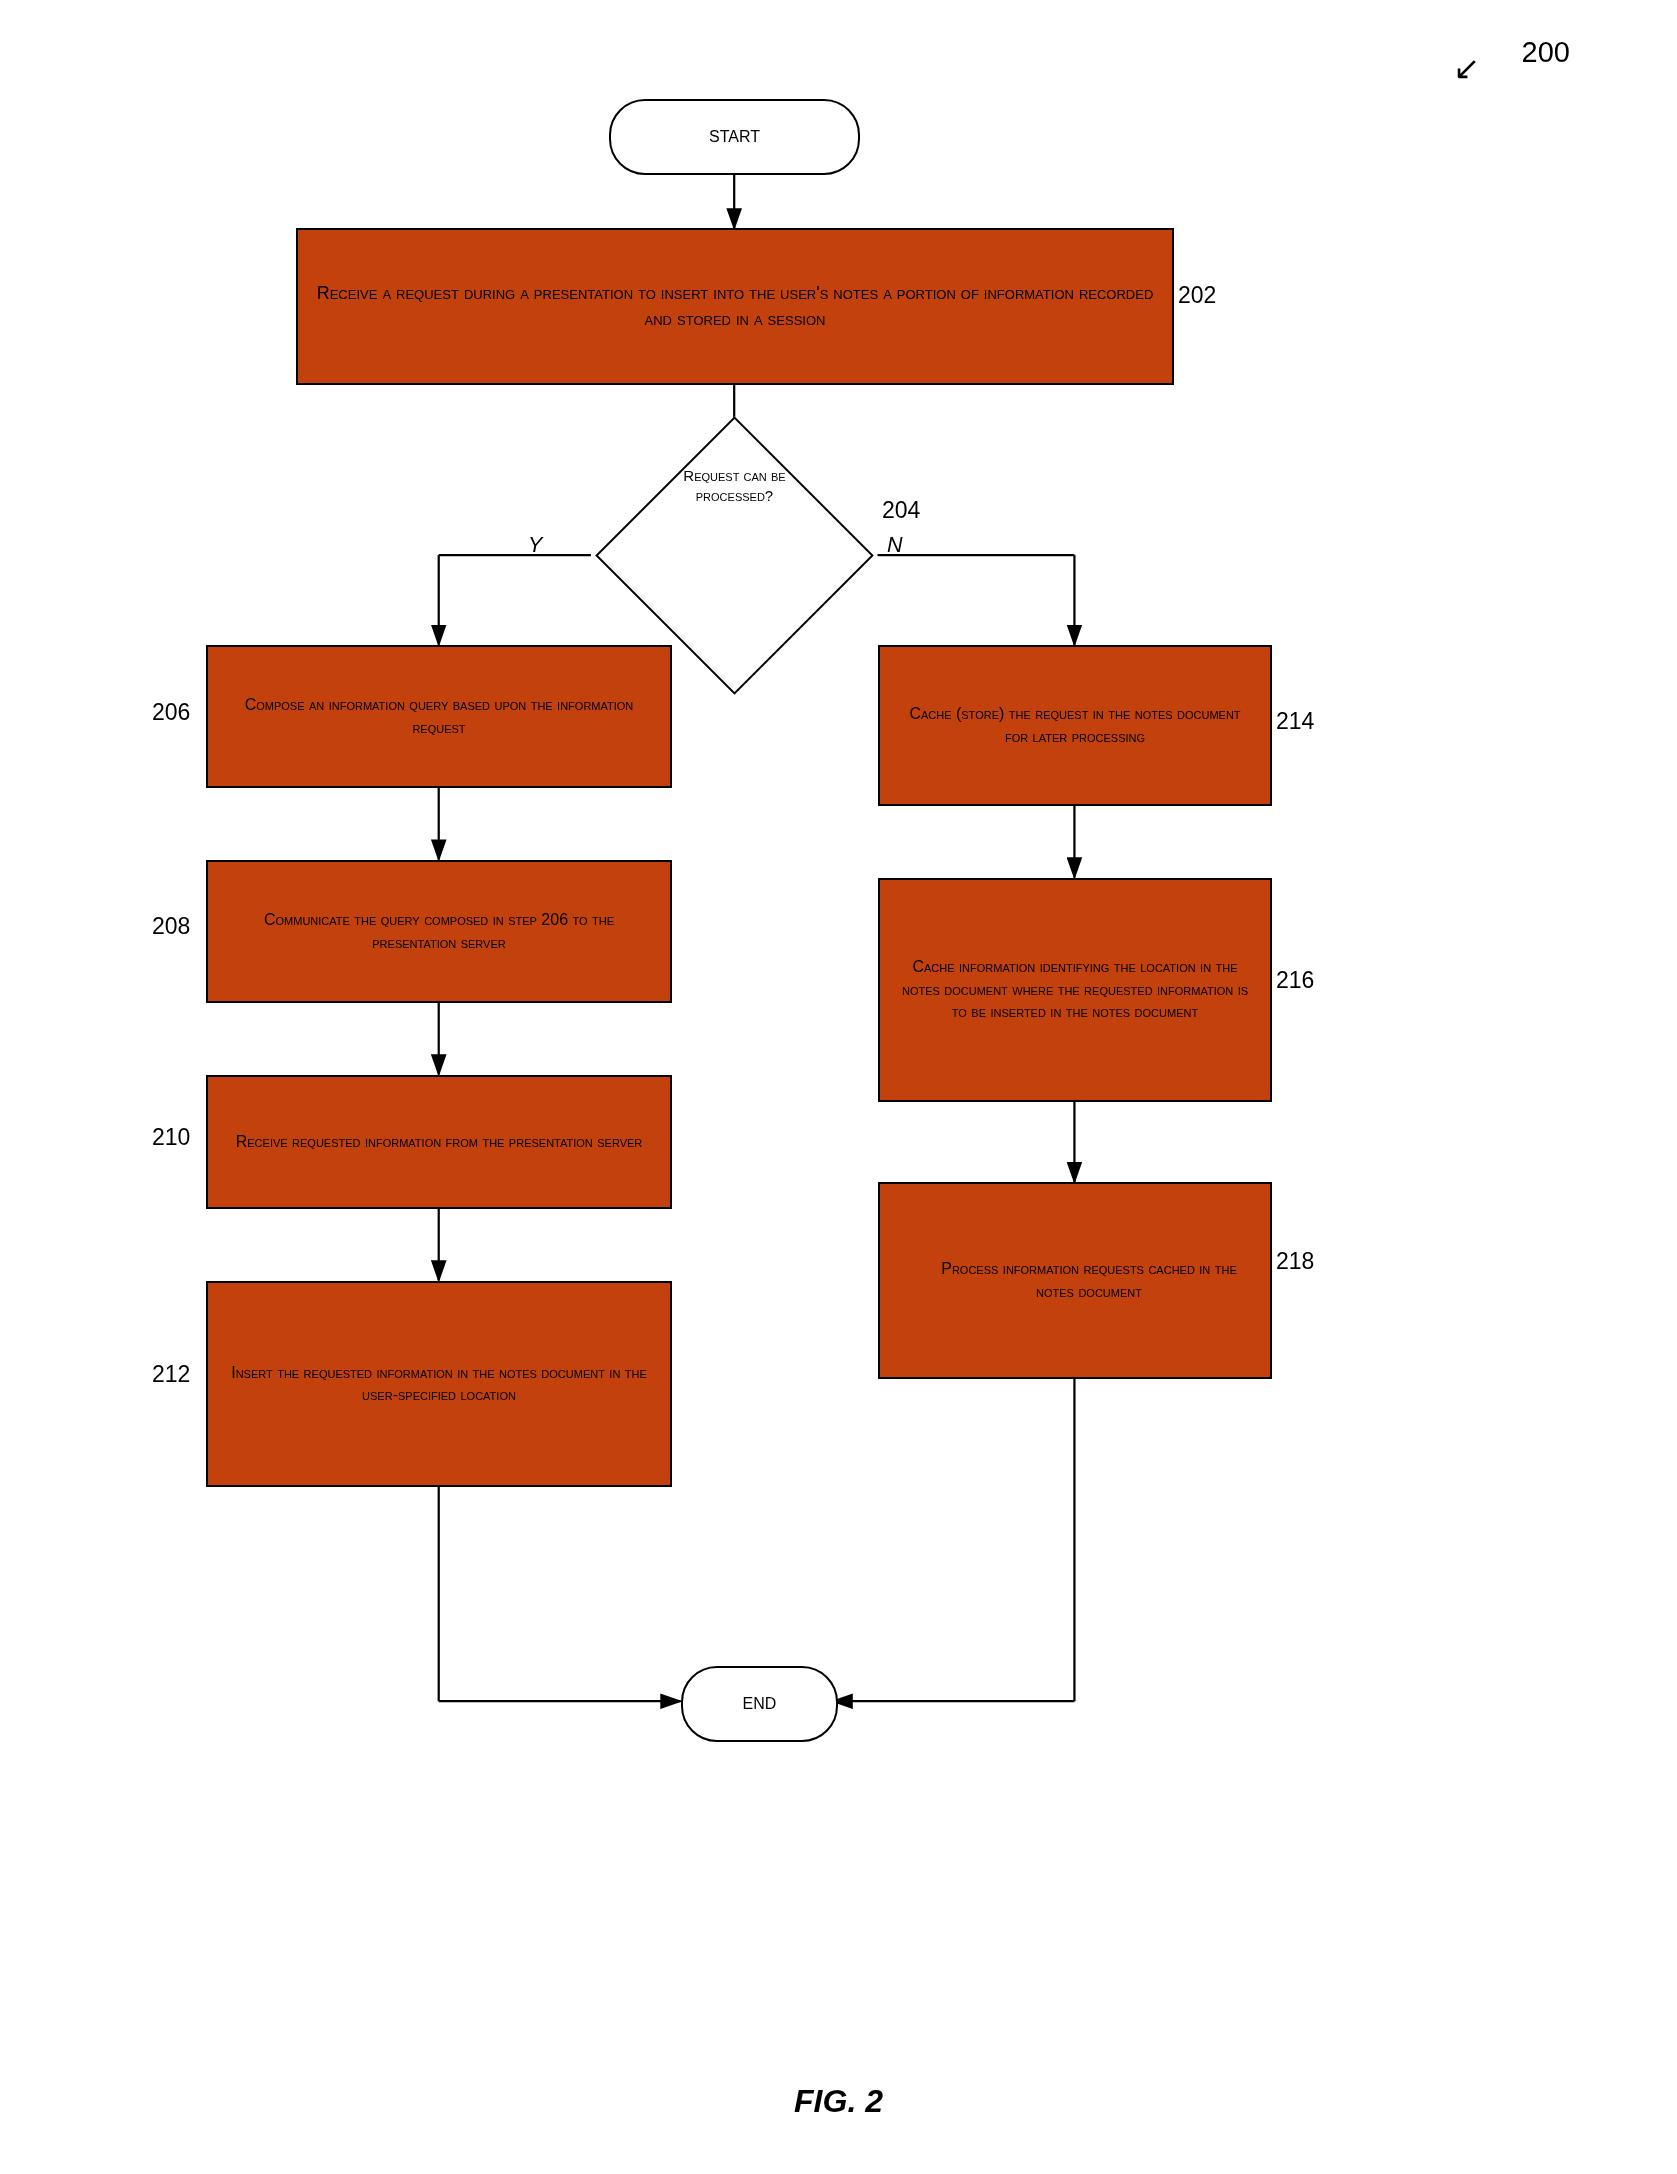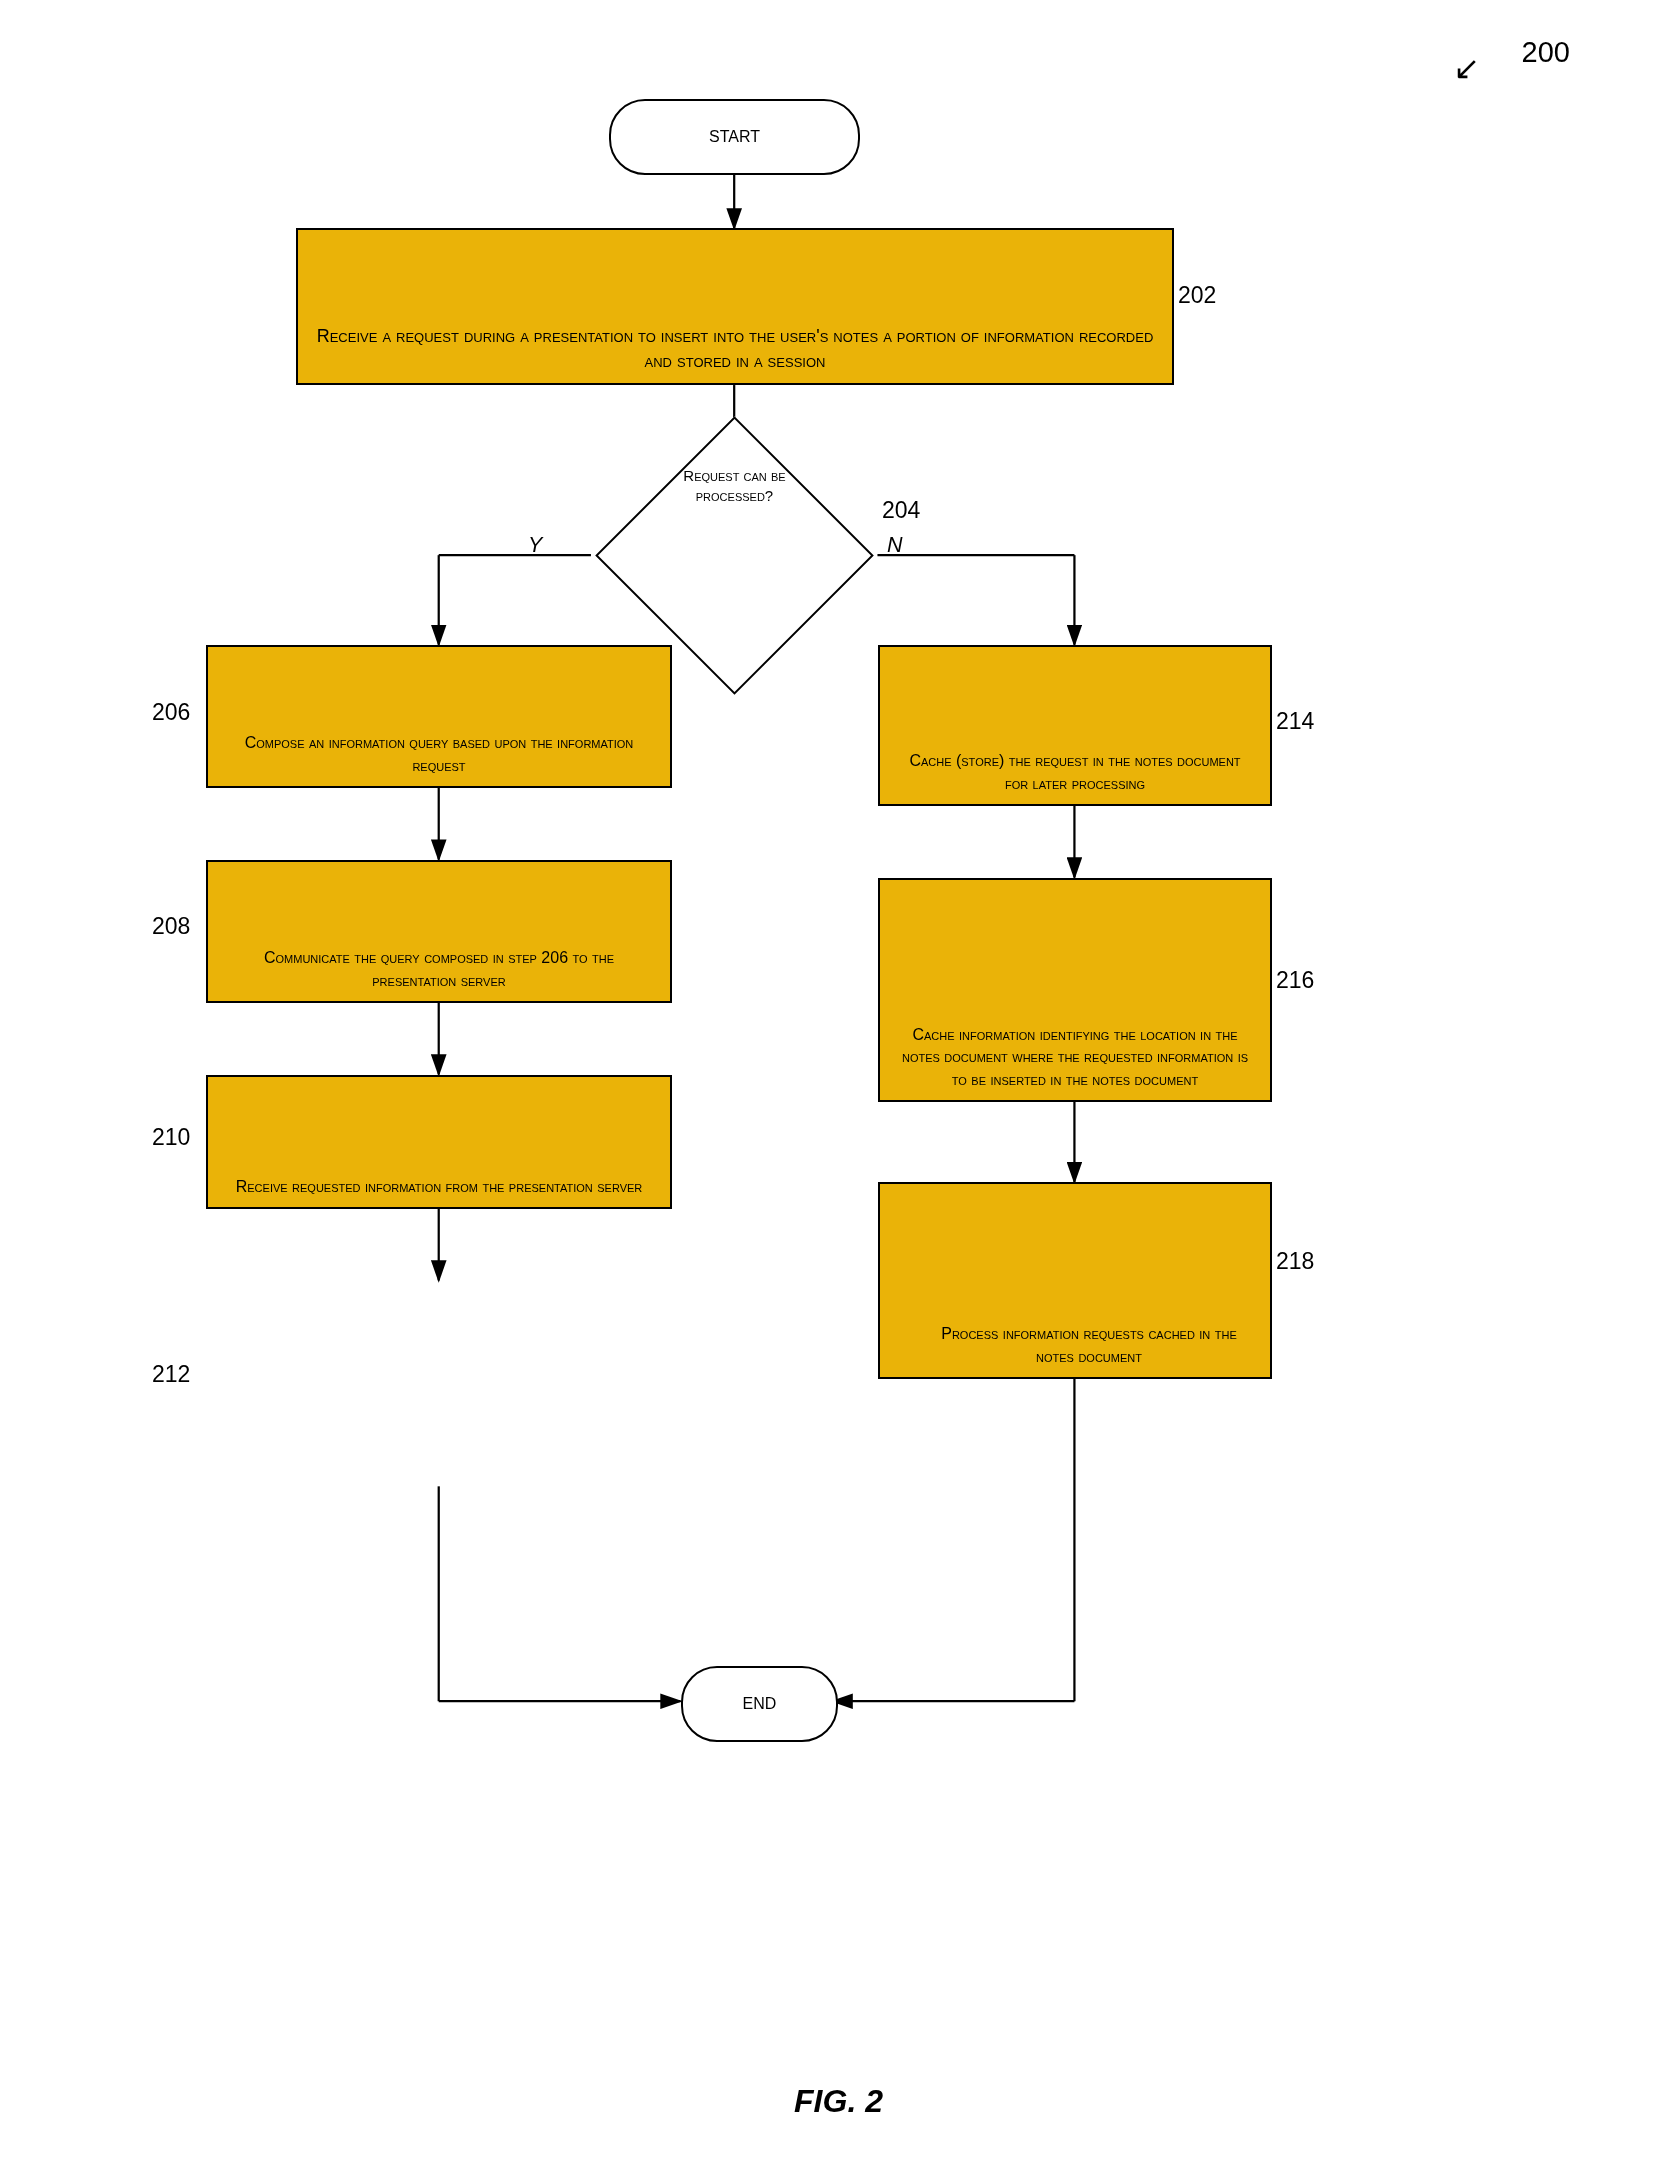--- a/index.html
+++ b/index.html
@@ -52,22 +52,21 @@
     }
 
     .rounded-rect {
       border: 2.7px solid #000;
       border-radius: 36px;
       background: #fff;
     }
 
     .rect {
       border: 2.7px solid #000;
-      background: #eab308;
-      align-items: flex-end;
+      background: #c2410c;
     }
 
     
     .diamond-wrapper {
       position: absolute;
       display: flex;
       align-items: flex-start;
       justify-content: center;
     }
 
@@ -189,20 +188,23 @@
   <div class="shape rect" style="left:206px; top:860px; width:466px; height:143px;">
     <span class="shape-text">Communicate the query composed in step 206 to the presentation server</span>
   </div>
   <div class="step-label" style="left:152px; top:913px;">208</div>
 
   <div class="shape rect" style="left:206px; top:1075px; width:466px; height:134px;">
     <span class="shape-text">Receive requested information from the presentation server</span>
   </div>
   <div class="step-label" style="left:152px; top:1124px;">210</div>
 
+  <div class="shape rect" style="left:206px; top:1281px; width:466px; height:206px;">
+    <span class="shape-text">Insert the requested information in the notes document in the user-specified location</span>
+  </div>
   <div class="step-label" style="left:152px; top:1361px;">212</div>
 
   <div class="shape rect" style="left:878px; top:645px; width:394px; height:161px;">
     <span class="shape-text">Cache (store) the request in the notes document for later processing</span>
   </div>
   <div class="step-label" style="left:1276px; top:708px;">214</div>
 
   <div class="shape rect" style="left:878px; top:878px; width:394px; height:224px;">
     <span class="shape-text">Cache information identifying the location in the notes document where the requested information is to be inserted in the notes document</span>
   </div>

